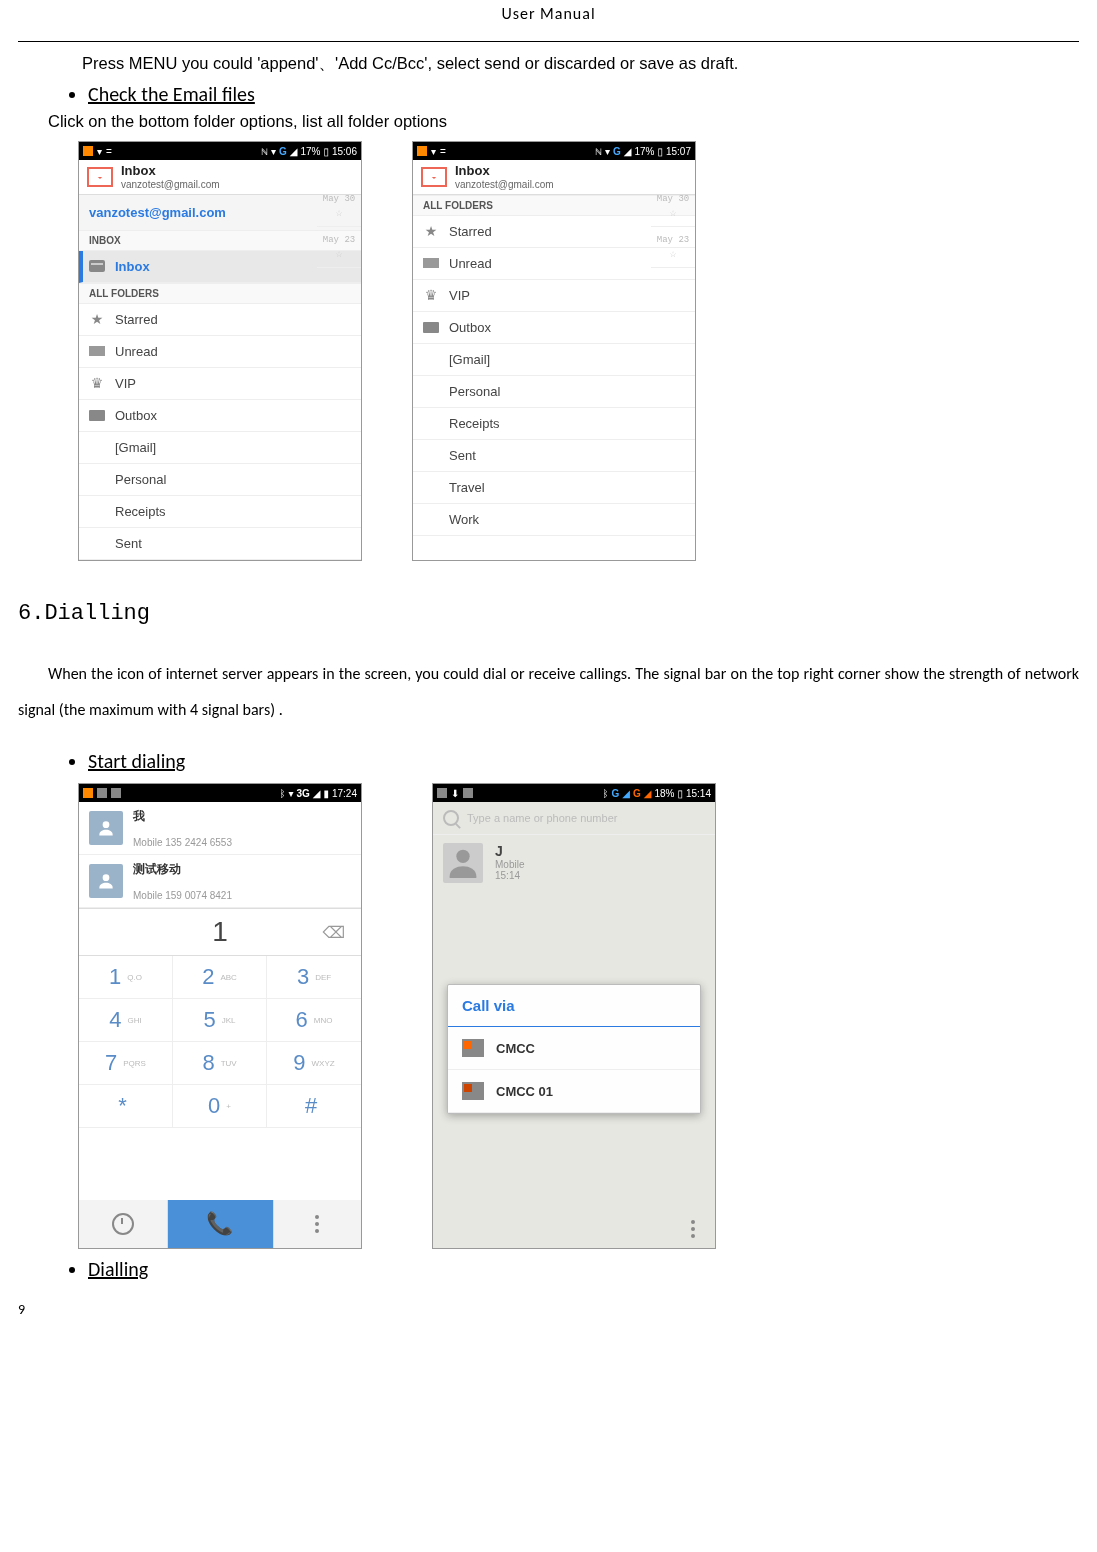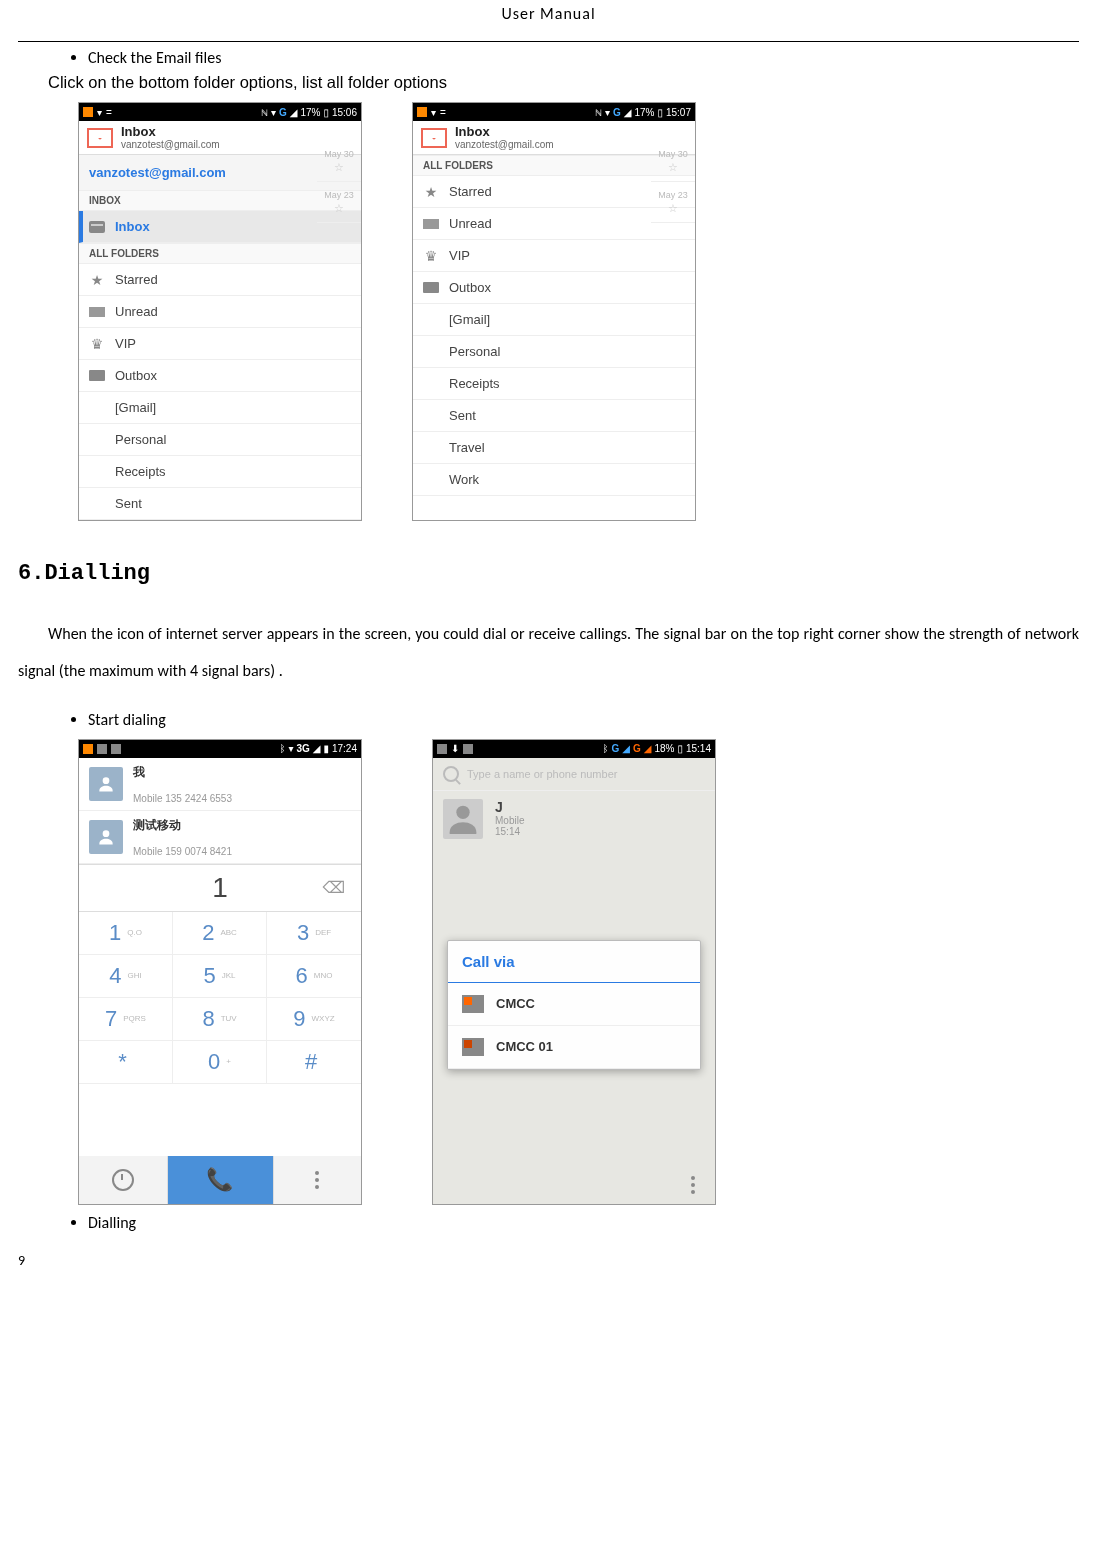--- a/index.html
+++ b/index.html
@@ -27,22 +27,23 @@
     line-height: 1.6;
     margin: 8px 0 4px;
     text-indent: 56px;
   }
   .body-text.second { text-indent: 64px; }
   ul.bullets {
     margin: 6px 0 6px 30px;
     padding: 0;
   }
   ul.bullets li {
-    font-size: 16px;
+    font-size: 20px;
     margin: 2px 0 2px 40px;
+    text-decoration: underline;
   }
   .sub-text {
     font-family: Verdana, Geneva, sans-serif;
     font-size: 16.5px;
     margin: 2px 0 10px 30px;
   }
   .screens-row {
     display: flex;
     gap: 50px;
     margin: 8px 0 30px 60px;
@@ -101,29 +102,29 @@
   .folder-row.selected { background:#e8e8e8; border-left:4px solid #2a7ae2; padding-left:6px;}
   .folder-row.selected .folder-name { color:#2a7ae2; font-weight:bold;}
   .folder-icon { width:16px; height:12px; flex-shrink:0; }
   .fi-inbox { background:#888; border-radius:2px; position:relative; }
   .fi-inbox::after{content:''; position:absolute; top:3px; left:2px; right:2px; height:2px; background:#ccc;}
   .fi-star { color:#888; font-size:14px; line-height:12px; width:16px; text-align:center;}
   .fi-mail { background:#999; height:10px; position:relative;}
   .fi-crown { color:#888; font-size:14px; line-height:12px; width:16px; text-align:center;}
   .fi-box { background:#888; height:11px; border-radius:1px;}
   .ghost-column {
-    position:absolute; right:0; top:38px; width:44px;
+    position:absolute; right:0; top:44px; width:44px;font-family:Liberation Mono, monospace;
   }
   .ghost-item { height:40px; border-bottom:1px solid #eee; display:flex; flex-direction:column; align-items:center; justify-content:center; font-size:9px; color:#bbb; gap:2px;}
   .ghost-star { color:#ccc; font-size:11px;}
   .scrn-relative { position:relative; }
 
   h2.section-heading {
     font-family: "Courier New", monospace;
-    font-weight: bold;
+    font-weight: normal;
     font-size: 22px;
     margin: 40px 0 30px 0;
   }
   .justified {
     font-size: 16px;
     line-height: 2.3;
     text-align: justify;
     margin: 0 0 20px 0;
   }
   .justified .indent-first { display:inline-block; width:30px; }
@@ -171,20 +172,21 @@
     font-size: 14px;
     margin-top: 20px;
   }
 </style>
 </head>
 <body>
 
 <div class="page">
   <div class="header-title">User    Manual</div>
 
+  <p class="body-text second">Press MENU you could 'append'、'Add Cc/Bcc',    select send or discarded or save as draft.</p>
 
   <ul class="bullets">
     <li>Check the Email files</li>
   </ul>
   <div class="sub-text">Click on the bottom folder options, list all folder options</div>
 
   <div class="screens-row">
 
     <div class="screen scrn-relative">
       <div class="statusbar">

